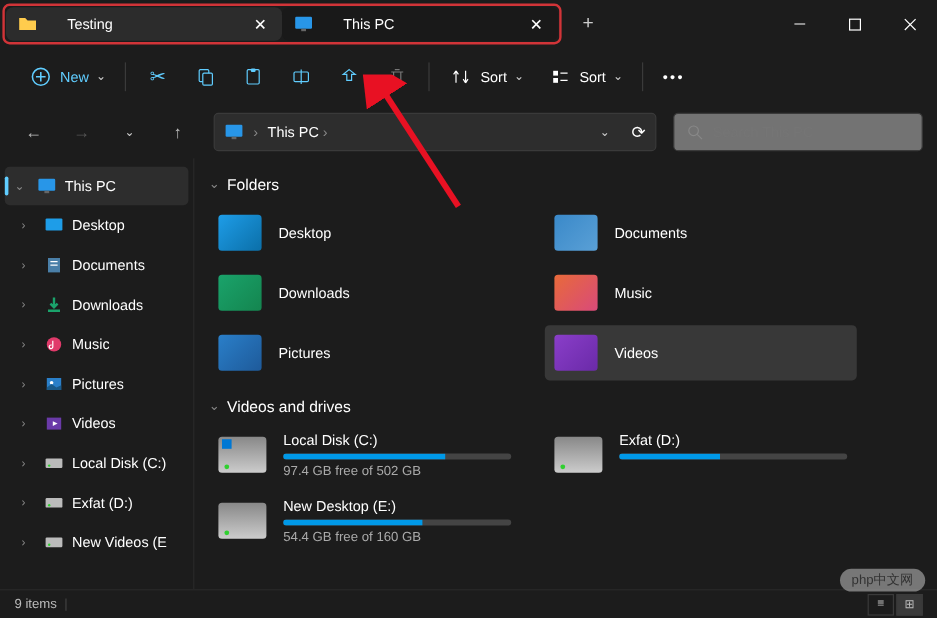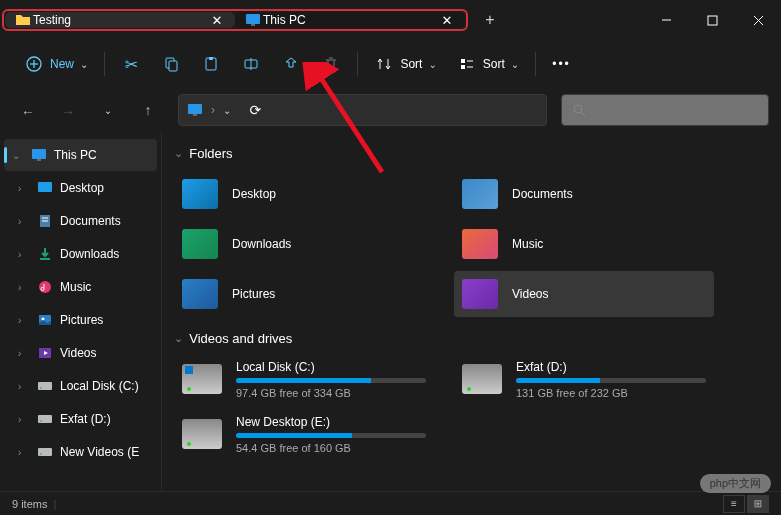--- a/index.html
+++ b/index.html
@@ -1,21 +1,21 @@
 <!DOCTYPE html>
 <html><head>
   <meta charset="utf-8">
   <style>
     * { margin: 0; padding: 0; box-sizing: border-box; font-family: "Segoe UI", sans-serif; }
     body { background: #1c1c1c; color: #fff; width: 781px; height: 515px; overflow: hidden; font-size: 12px; }
     
     
     .titlebar { height: 40px; background: #1c1c1c; display: flex; align-items: center; }
     .tabs-area { display: flex; border: 2px solid #d13438; border-radius: 6px; margin: 2px; padding: 1px; }
-    .tab { display: flex; align-items: center; height: 16px; padding: 0 10px; gap: 2px; border-radius: 6px; }
+    .tab { display: flex; align-items: center; height: 28px; padding: 0 10px; gap: 25px; border-radius: 6px; }
     .tab.inactive { background: #2c2c2c; width: 230px; }
     .tab.active { background: #191919; width: 230px; }
     .tab-icon { width: 16px; height: 16px; display: flex; align-items: center; justify-content: center; }
     .tab-label { flex: 1; font-size: 12px; }
     .tab-close { width: 16px; height: 16px; display: flex; align-items: center; justify-content: center; cursor: pointer; font-size: 13px; }
     .new-tab { width: 40px; display: flex; align-items: center; justify-content: center; font-size: 16px; color: #ccc; }
     .window-controls { margin-left: auto; display: flex; }
     .win-btn { width: 46px; height: 40px; display: flex; align-items: center; justify-content: center; font-size: 11px; }
     
     
@@ -218,20 +218,21 @@
     </div>
   <div class="nav-btn">↑</div>
   <div class="address-bar">
     <span>
         <svg width="16" height="16">
           <rect x="1" y="2" width="14" height="10" rx="1" fill="#2896e8"></rect>
           <rect x="6" y="12" width="4" height="2" fill="#666"></rect>
         </svg>
       </span>
     <span style="color:#888">›</span>
+    <span class="address-text"><span>This PC</span> <span style="color:#888">›</span></span>
     <span class="chevron">⌄</span>
     <span style="margin-left:10px;font-size:14px;">⟳</span>
   </div>
   <div class="search-bar">
     <span>
         <svg width="14" height="14">
           <circle cx="6" cy="6" r="4" fill="none" stroke="#888"></circle>
           <line x1="9" y1="9" x2="13" y2="13" stroke="#888"></line>
         </svg>
       </span>
@@ -383,33 +384,32 @@
           <div class="drive-icon">
             <svg width="40" height="30" style="position:absolute;top:0;left:0">
               <rect x="3" y="2" width="8" height="8" fill="#0078d4"></rect>
             </svg>
           </div>
     <div class="drive-info">
       <div class="drive-name">Local Disk (C:)</div>
       <div class="drive-bar">
               <div class="drive-fill" style="width:71%"></div>
             </div>
-      <div class="drive-free">97.4 GB free of 334 GB</div>
+      <div class="drive-free">97.4 GB free of 502 GB</div>
     </div>
         </div>
         <div class="drive-item">
           <div class="drive-icon">
             <svg width="40" height="30" style="position:absolute;top:0;left:0"></svg>
           </div>
     <div class="drive-info">
       <div class="drive-name">Exfat (D:)</div>
       <div class="drive-bar">
               <div class="drive-fill" style="width:44%"></div>
             </div>
-      <div class="drive-free">131 GB free of 232 GB</div>
     </div>
         </div>
         <div class="drive-item">
           <div class="drive-icon">
             <svg width="40" height="30" style="position:absolute;top:0;left:0"></svg>
           </div>
     <div class="drive-info">
       <div class="drive-name">New Desktop (E:)</div>
       <div class="drive-bar">
               <div class="drive-fill" style="width:61%"></div>

